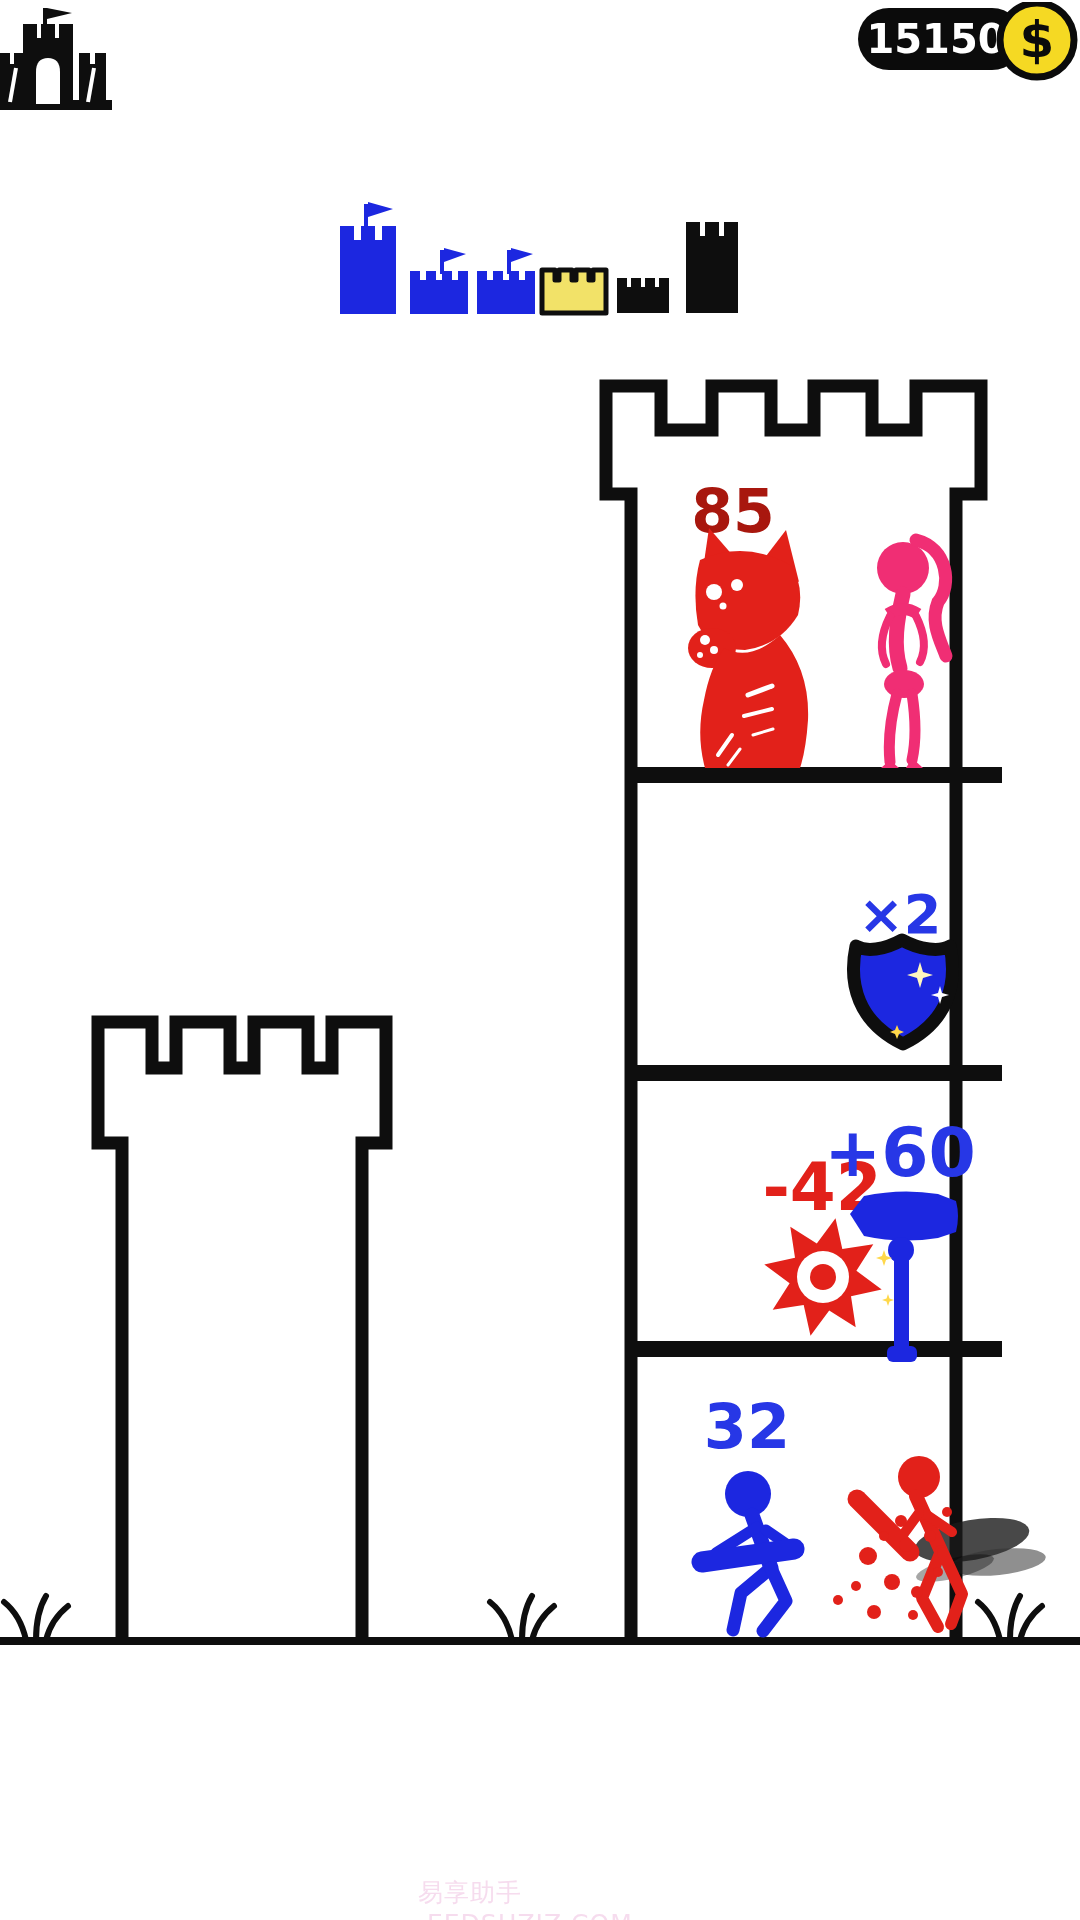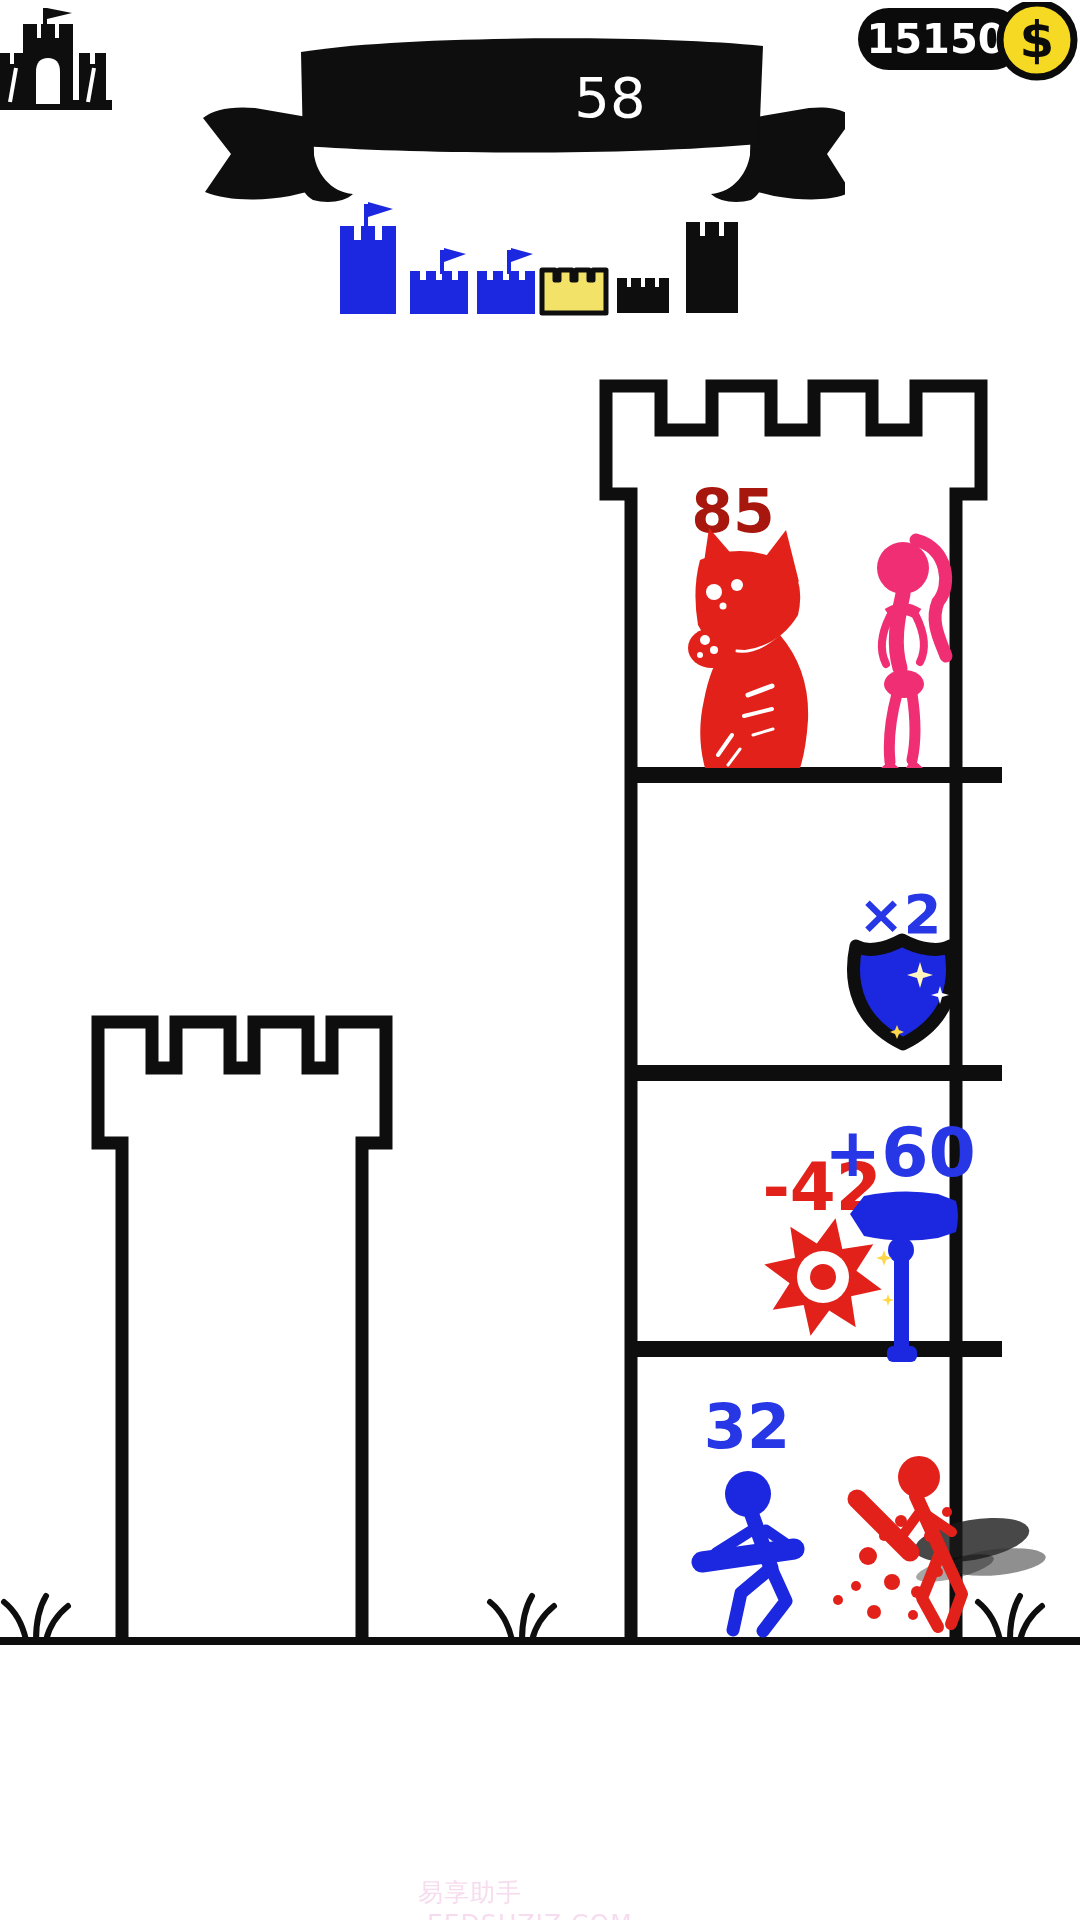--- a/index.html
+++ b/index.html
@@ -217,32 +217,20 @@
         <rect x="95" y="47" width="11" height="13"></rect>
         <rect x="79" y="58" width="27" height="40"></rect>
         <rect x="0" y="94" width="112" height="10"></rect>
       </g>
       <path d="M36 98 V66 Q36 52 48 52 Q60 52 60 66 V98 Z" fill="#ffffff"></path>
       <line x1="10" y1="96" x2="16" y2="62" stroke="#ffffff" stroke-width="4"></line>
       <line x1="88" y1="96" x2="94" y2="62" stroke="#ffffff" stroke-width="4"></line>
     </svg>
   </button>
 
-  <div class="banner">
-    <svg width="650" height="185" viewBox="0 0 650 185">
-      <g fill="#0e0e0e">
-        <path d="M118 96 L60 86 C35 84 18 88 8 96 L36 132 L10 170 C30 178 60 180 95 174 L120 168 Z"></path>
-        <path d="M118 126 C120 152 136 170 158 172 C150 180 132 182 118 178 C104 170 100 148 104 130 Z"></path>
-        <path d="M556 96 L614 86 C636 84 650 88 658 96 L632 132 L656 170 C640 178 614 180 579 174 L554 168 Z"></path>
-        <path d="M556 126 C554 152 538 170 516 172 C524 180 542 182 556 178 C570 170 574 148 570 130 Z"></path>
-        <path d="M106 30 C200 14 450 12 568 24 L564 122 C430 134 220 132 108 124 Z"></path>
-      </g>
-      <text x="415" y="95" font-size="56" fill="#ffffff" text-anchor="middle">58</text>
-    </svg>
-  </div>
 
   <button class="coin-counter">
     <svg width="230" height="84" viewBox="0 0 230 84">
       <rect x="8" y="6" width="165" height="62" rx="31" fill="#0b0b0b"></rect>
       <text x="86" y="51" font-size="40" font-weight="bold" fill="#ffffff" text-anchor="middle">15150</text>
       <g>
         <circle cx="187" cy="38" r="37" fill="#f5d923" stroke="#0b0b0b" stroke-width="7"></circle>
         <text x="187" y="55" font-size="50" font-weight="bold" fill="#0b0b0b" text-anchor="middle">$</text>
       </g>
     </svg>

